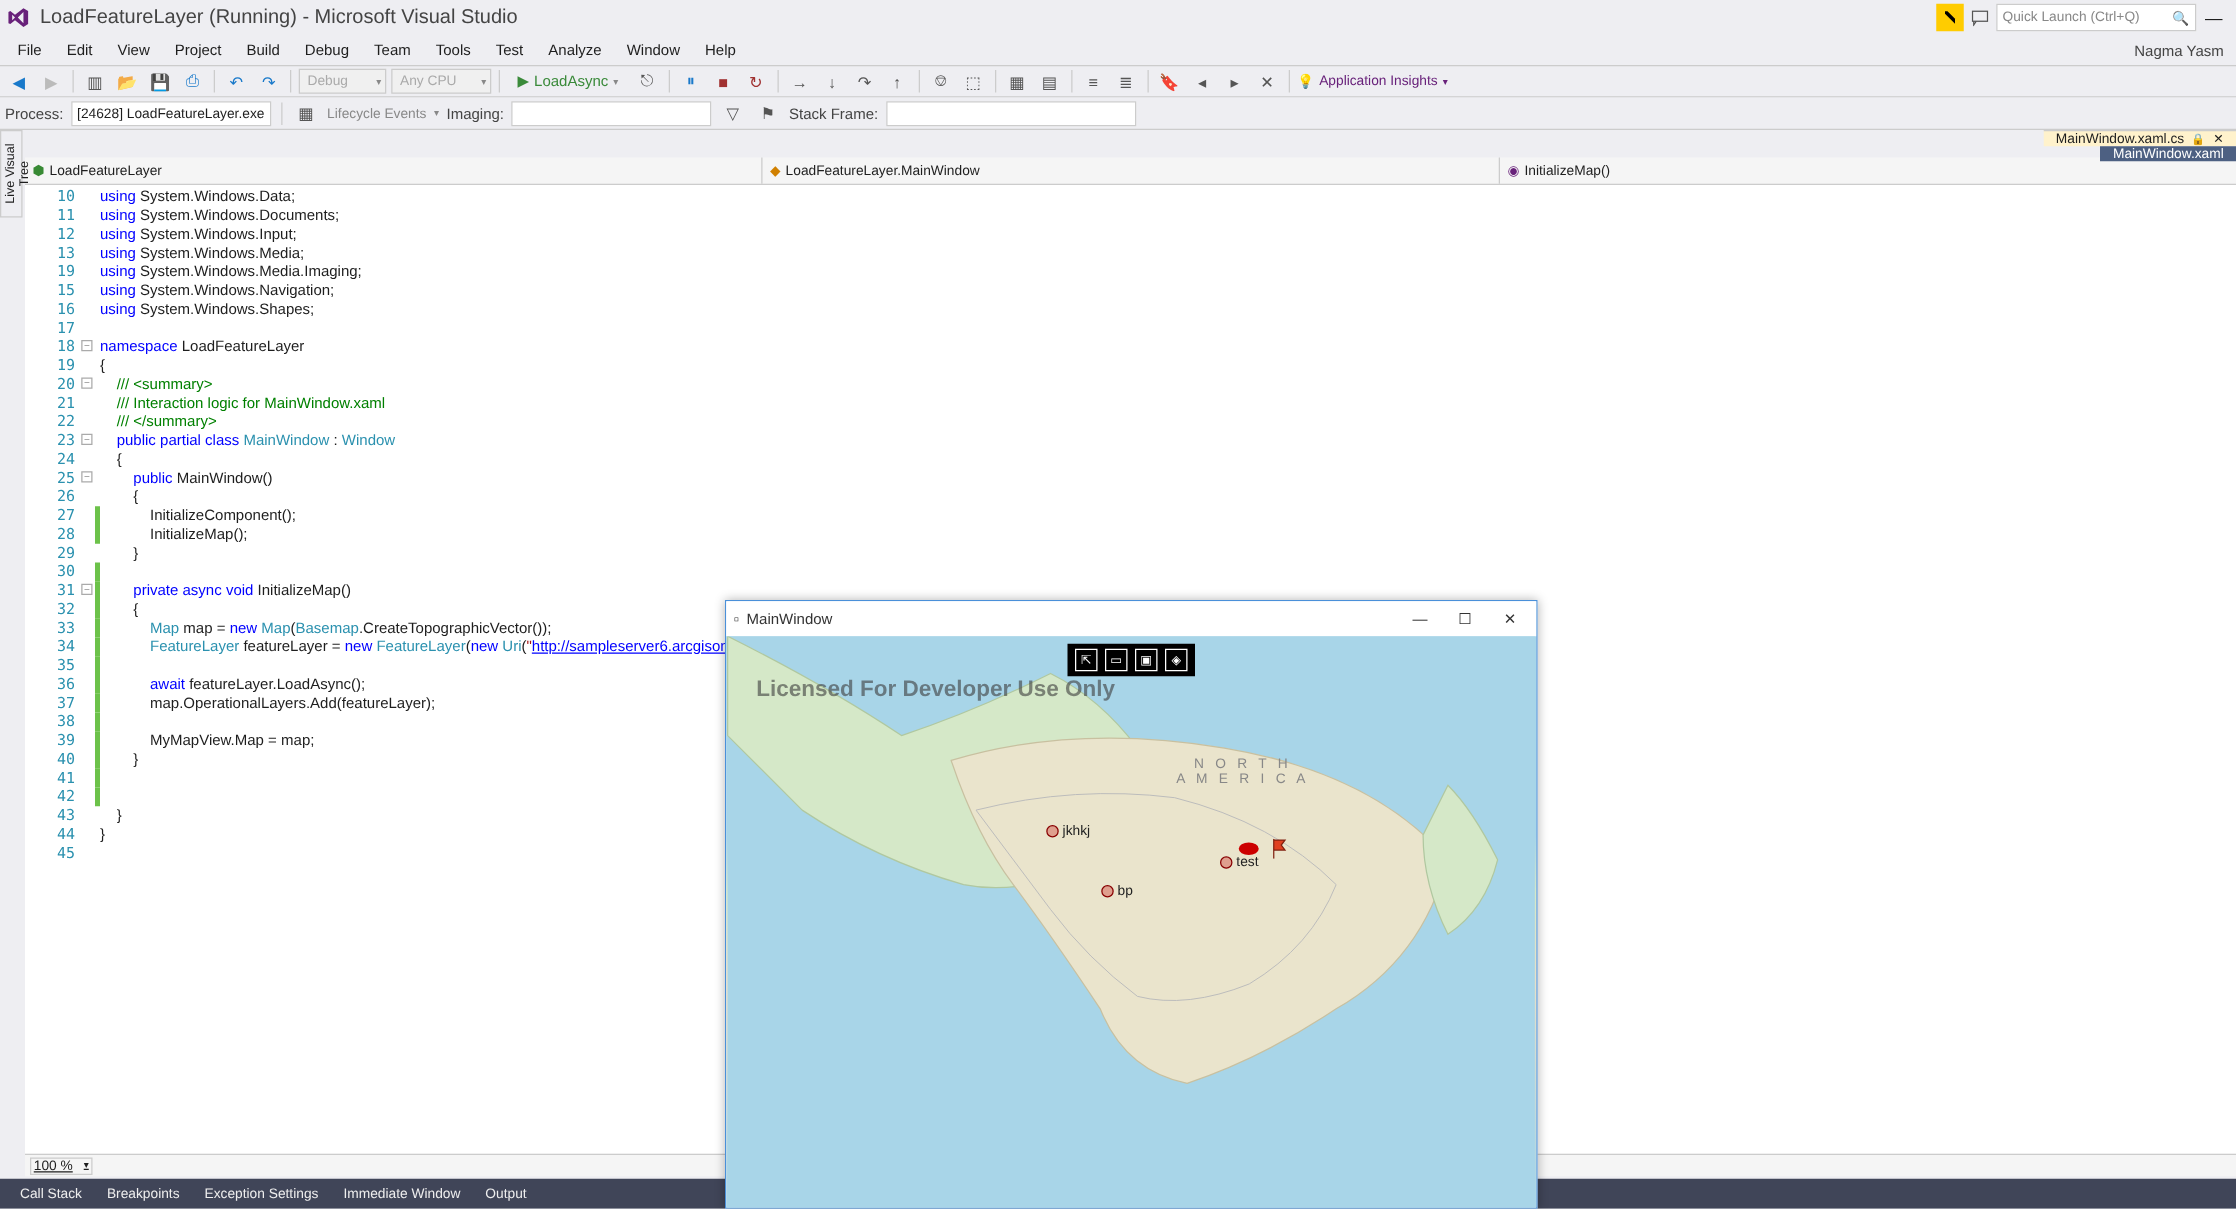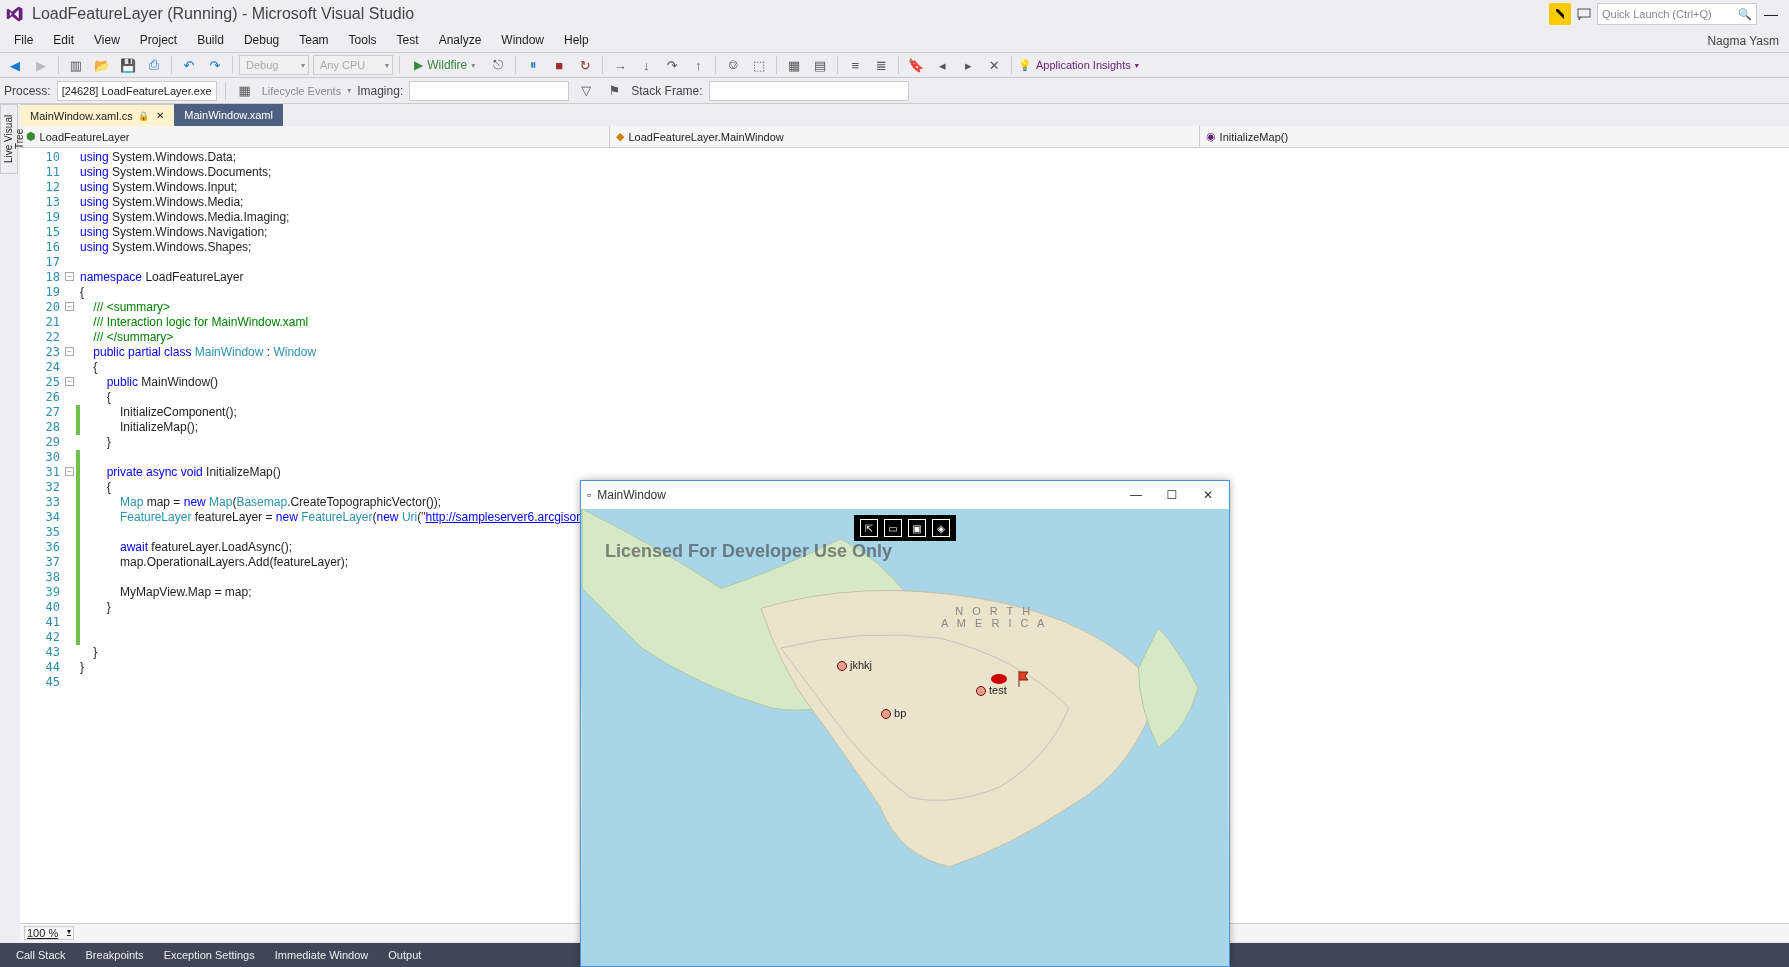--- a/index.html
+++ b/index.html
@@ -31,21 +31,21 @@
   .tool-combo::after { content: "▾"; position: absolute; right: 3px; font-size: 8px; color: #888; }
   .continue-btn { display: flex; align-items: center; gap: 4px; padding: 0 8px; height: 22px; color: #3a8a3a; font-size: 12px; }
   .continue-btn .tri { color: #3a8a3a; }
 
   
   .toolbar2 { height: 26px; background: #eeeef2; border-bottom: 1px solid #ccc; display: flex; align-items: center; padding: 0 4px; gap: 6px; }
   .proc-label { font-size: 12px; color: #444; text-align: right; }
   .proc-combo { height: 20px; width: 160px; border: 1px solid #ccc; background: #fff; padding: 0 4px; font-size: 11px; display: flex; align-items: center; }
 
   
-  .tabs-row { height: 22px; background: #eeeef2; display: flex; align-items: flex-end; padding-left: 20px; }
+  .tabs-row { height: 22px; background: #eeeef2; display: flex; align-items: flex-end; padding-left: 20px; flex-direction: column; }
   .file-tab { height: 22px; padding: 0 10px; font-size: 11px; display: flex; align-items: center; gap: 6px; }
   .file-tab.active { background: #fff2cc; border-top: 1px solid #ccc; }
   .file-tab.inactive { background: #4d6082; color: #fff; }
   .tab-close { font-size: 10px; }
 
   
   .side-vert { position: absolute; left: 0; top: 104px; width: 18px; height: 70px; background: #eeeef2; writing-mode: vertical-rl; transform: rotate(180deg); font-size: 10px; text-align: center; padding: 4px 2px; border: 1px solid #ccc; }
 
   
   .combo-row { height: 22px; background: #f5f5f5; display: flex; border-bottom: 1px solid #ccc; margin-left: 20px; }
@@ -149,21 +149,21 @@
   <span class="tool-btn" style="color:#1979ca">⎙</span>
   <span class="tool-sep"></span>
   <span class="tool-btn" style="color:#1979ca">↶</span>
   <span class="tool-btn" style="color:#1979ca">↷</span>
   <span class="tool-sep"></span>
   <div class="tool-combo disabled" style="width:70px">Debug</div>
   <div class="tool-combo disabled" style="width:80px">Any CPU</div>
   <span class="tool-sep"></span>
   <div class="continue-btn">
     <span class="tri">▶</span>
-    <span>Wildfire</span>
+    <span>LoadAsync</span>
     <span style="font-size:8px;color:#888">▾</span>
   </div>
   <span class="tool-btn">⎋</span>
   <span class="tool-sep"></span>
   <span class="tool-btn" style="color:#1979ca">⏸</span>
   <span class="tool-btn" style="color:#a03030">■</span>
   <span class="tool-btn" style="color:#a03030">↻</span>
   <span class="tool-sep"></span>
   <span class="tool-btn">→</span>
   <span class="tool-btn">↓</span>

